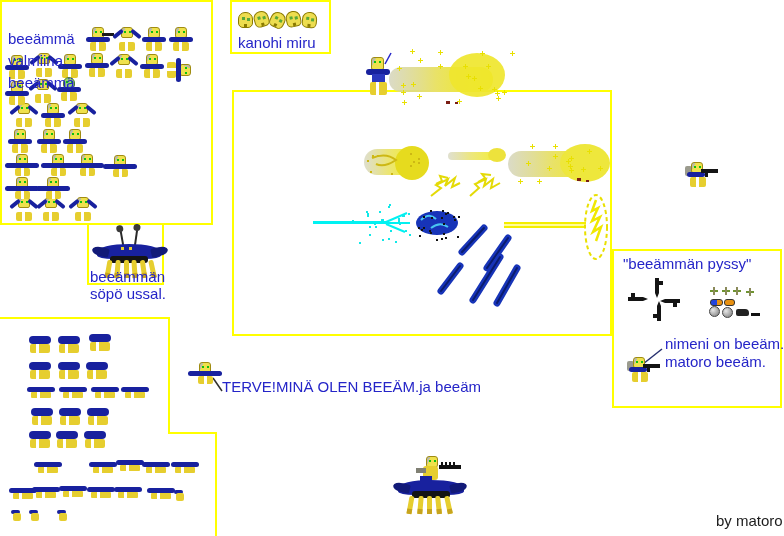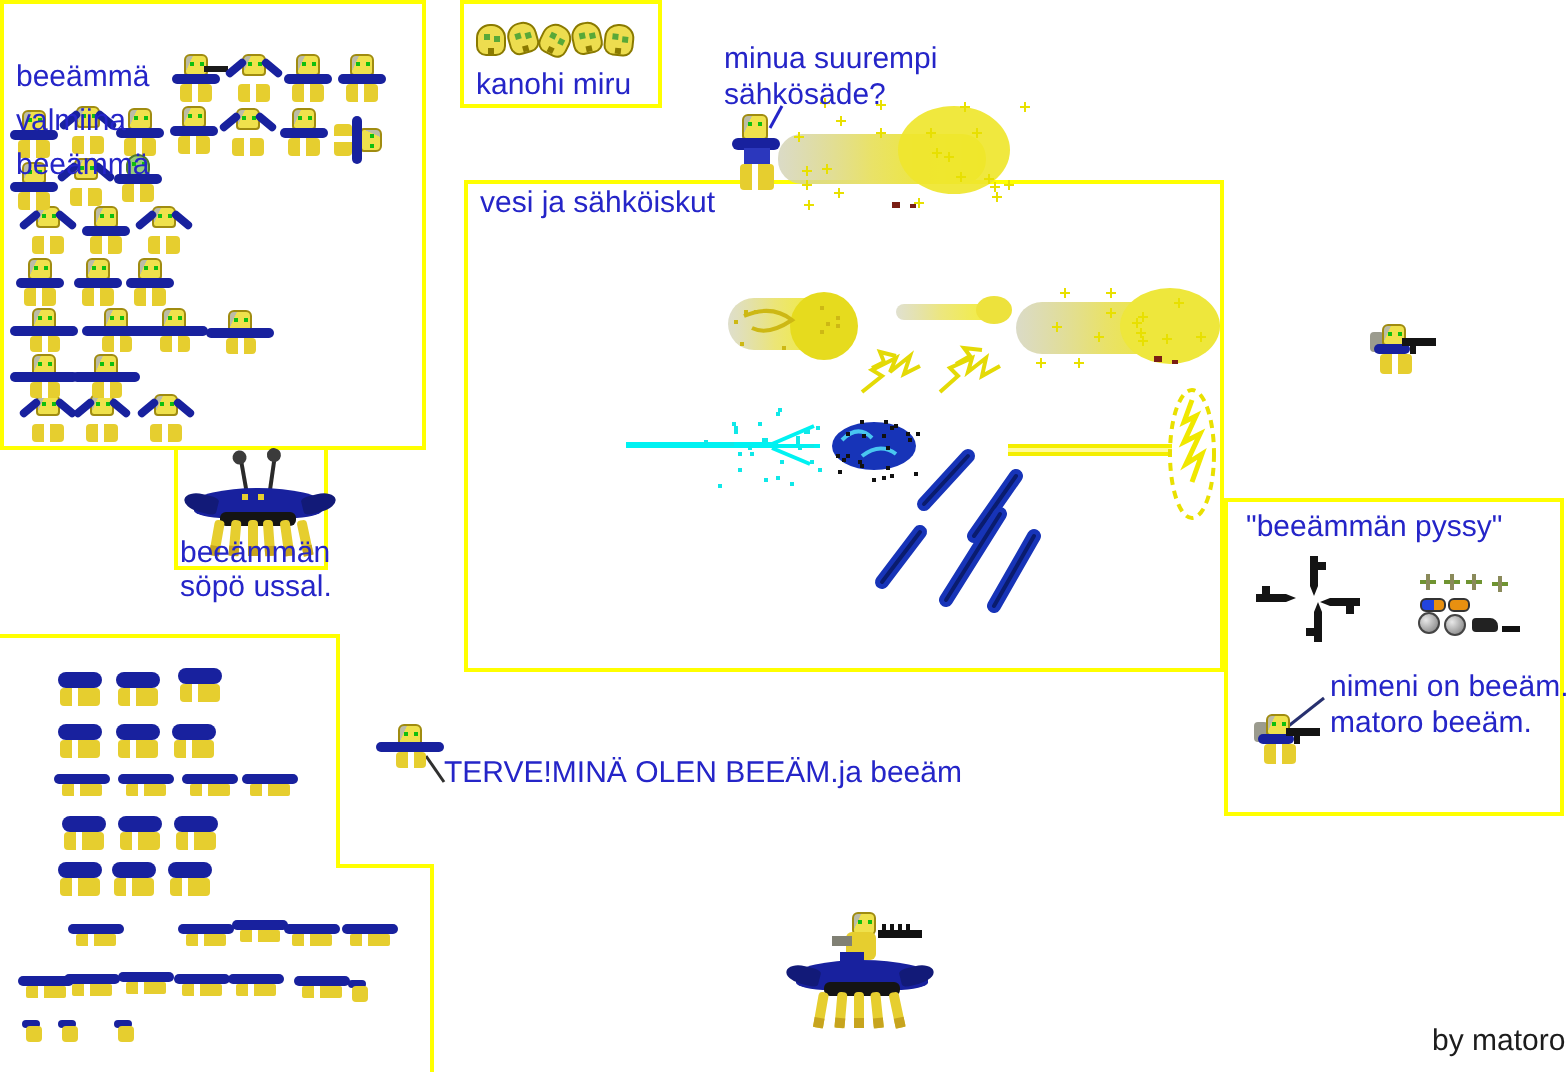--- a/index.html
+++ b/index.html
@@ -673,25 +673,20 @@
       <div class="pk kind-pgun" style="left: 660px; top: 297px;"></div>
       <div class="pk kind-pgun" style="left: 648px; top: 306px; transform: rotate(90deg);"></div>
     </div>
 
   <div class="cap" id="cap-ready">
     <div>beeämmä</div>
     <div>valmiina</div>
     <div>beeämmä</div>
   </div>
   <div class="cap" id="cap-kanohi">kanohi miru</div>
-  <div class="cap" id="cap-beamq">
-    <div>minua suurempi</div>
-    <div>sähkösäde?</div>
-  </div>
-  <div class="cap" id="cap-fx">vesi ja sähköiskut</div>
   <div class="cap" id="cap-ussal">
     <div>beeämmän</div>
     <div>söpö ussal.</div>
   </div>
   <div class="cap" id="cap-gun">"beeämmän pyssy"</div>
   <div class="cap" id="cap-name">
     <div>nimeni on beeäm.</div>
     <div>matoro beeäm.</div>
   </div>
   <div class="cap" id="cap-intro1">TERVE!MINÄ OLEN BEEÄM.ja beeäm</div>

